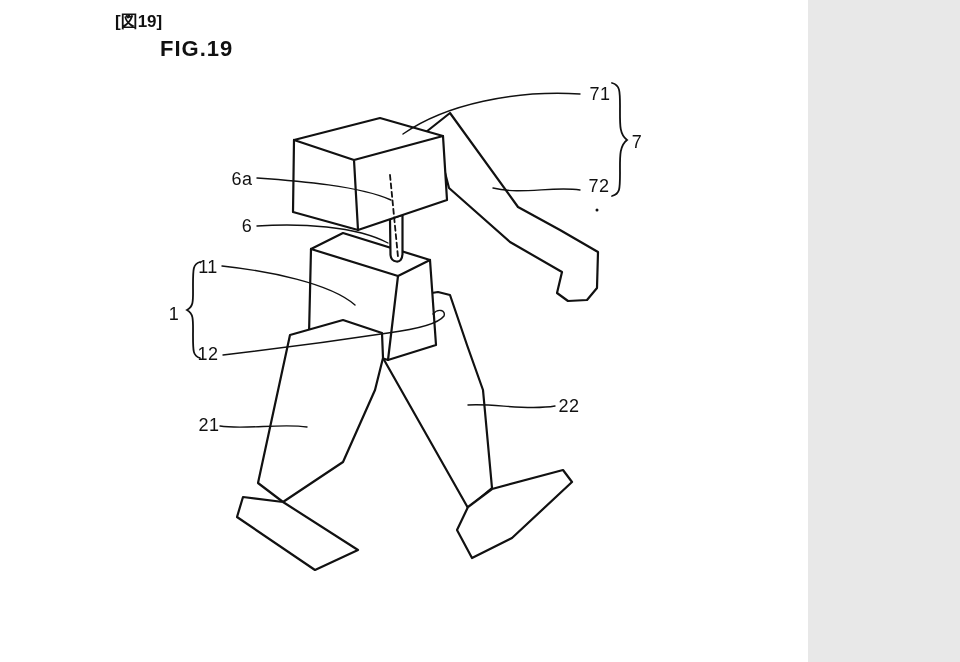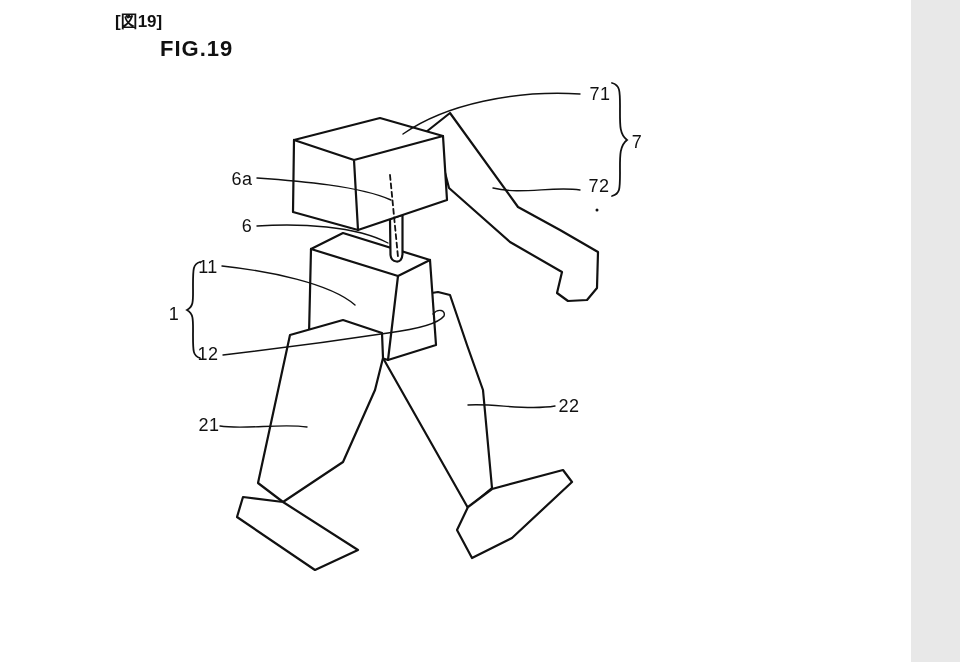--- a/index.html
+++ b/index.html
@@ -1,18 +1,18 @@
 <!DOCTYPE html>
 <html><head>
 <meta charset="utf-8">
 <style>
   html,body{margin:0;padding:0;background:#e8e8e8;}
   .page{
     position:relative;
-    width:911px;height:662px;
+    width:808px;height:662px;
     background:#ffffff;
     overflow:hidden;
     font-family:"Liberation Sans", sans-serif;
   }
   .page svg{position:absolute;inset:0;display:block;}
   svg text{
     font-family:"Liberation Sans", sans-serif;
     fill:#111111;
   }
   .ref-num{font-size:18px;font-weight:400;letter-spacing:0.5px;}

